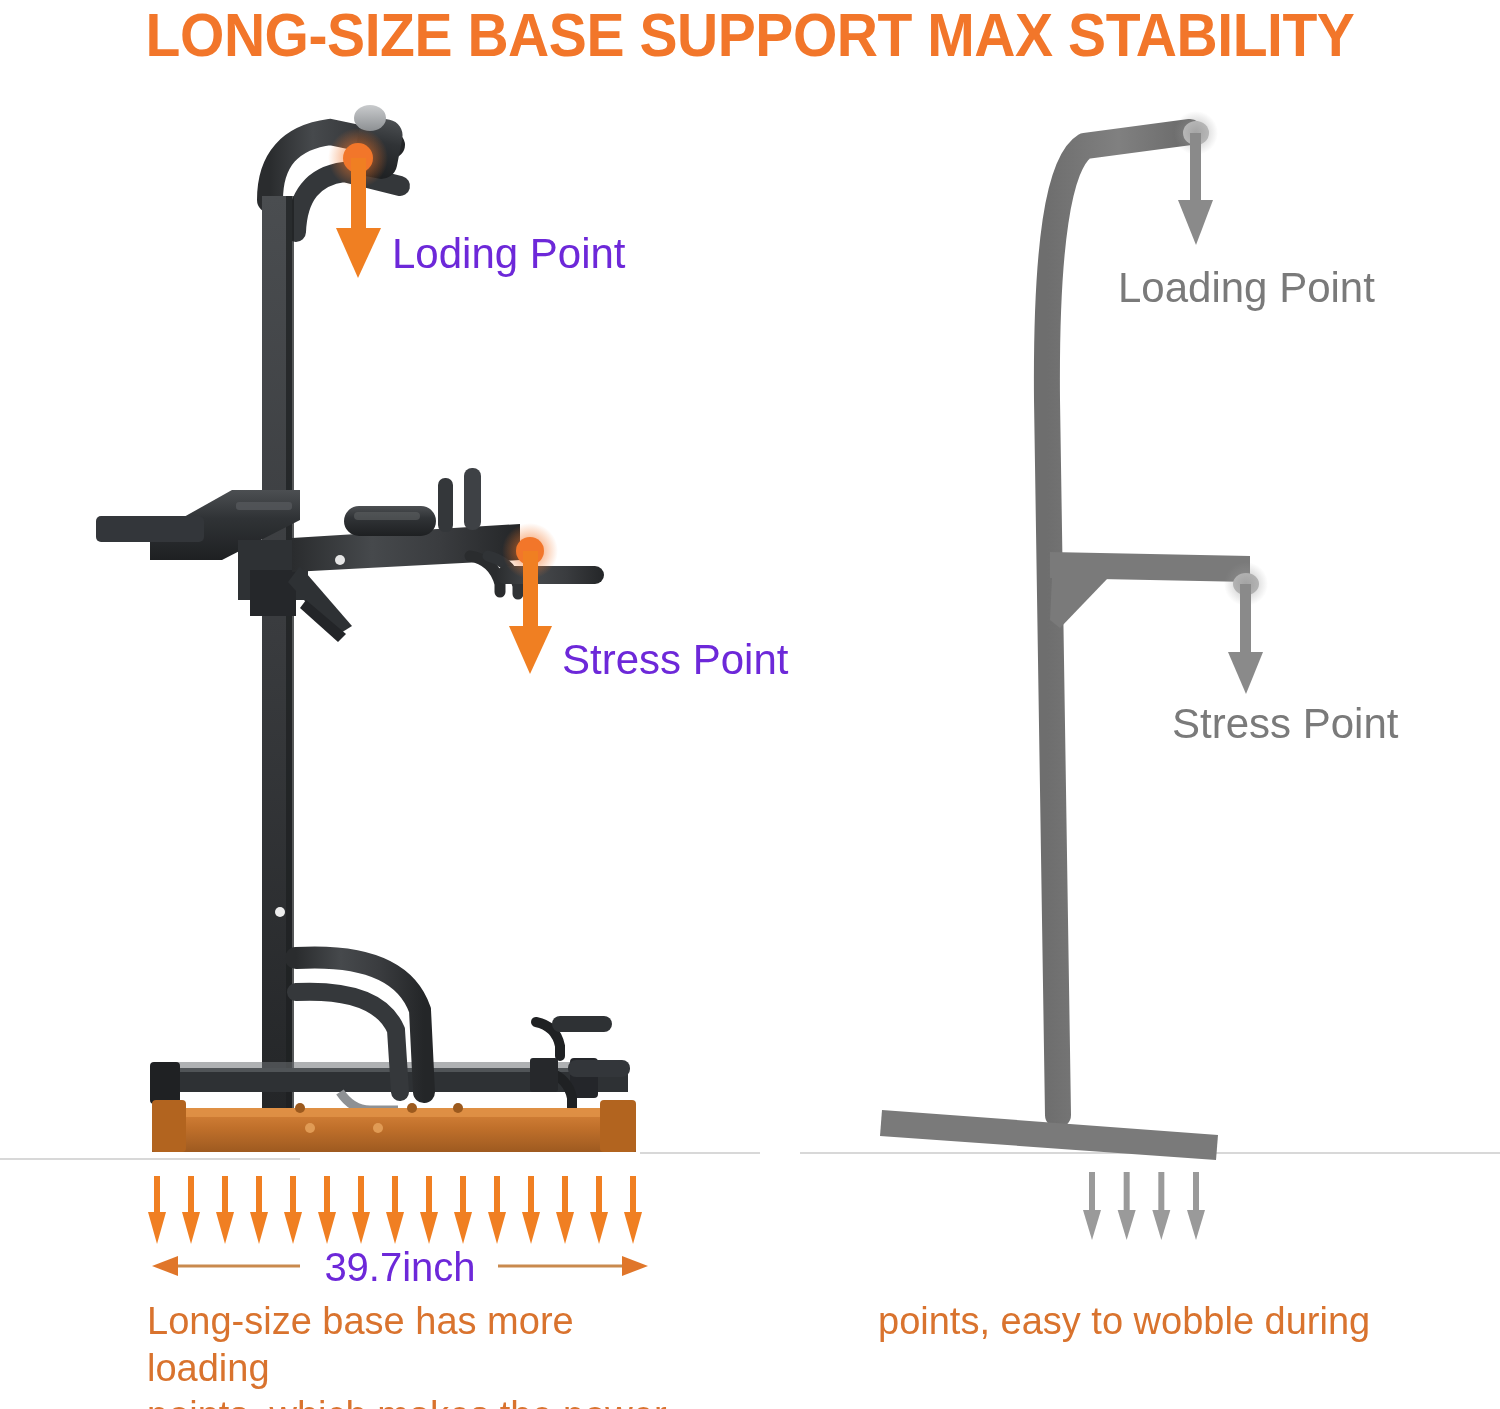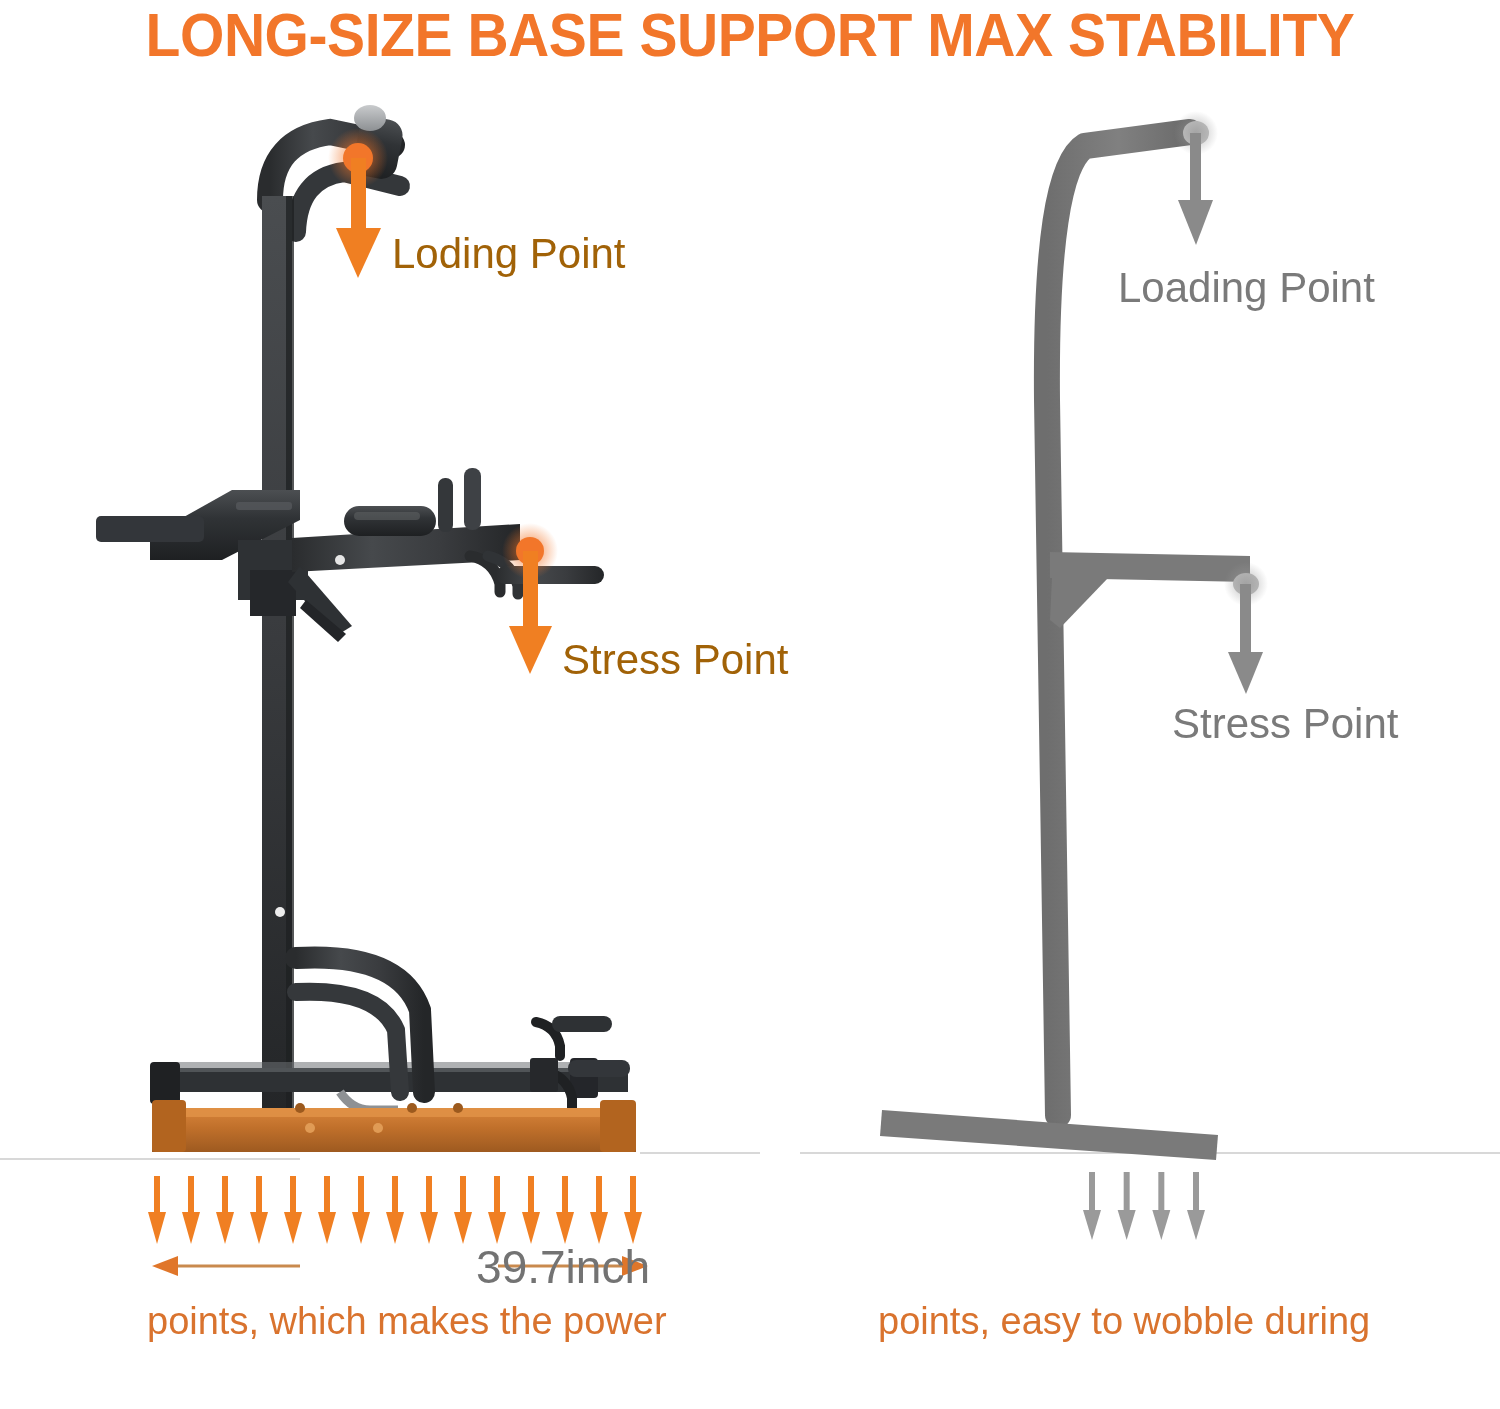--- a/index.html
+++ b/index.html
@@ -54,21 +54,21 @@
     pointer-events: none;
   }
 
   
   .label {
     position: absolute;
     white-space: nowrap;
     font-family: "Liberation Sans", sans-serif;
   }
   .label-orange {
-    color: #a16207;
+    color: #6d28d9;
   }
   .label-gray {
     color: #7A7A7A;
     text-align: center;
   }
   #loding-point-label {
     left: 392px;
     top: 230px;
     font-size: 42px;
   }
@@ -94,24 +94,24 @@
     left: 150px;
     top: 1242px;
     width: 500px;
     height: 54px;
   }
   #dimension-value {
     position: absolute;
     left: 0;
     top: 0;
     width: 500px;
-    text-align: right;
-    font-size: 46px;
+    text-align: center;
+    font-size: 40px;
     line-height: 50px;
-    color: #737373;
+    color: #6d28d9;
   }
 
   
   .caption {
     position: absolute;
     font-size: 38px;
     line-height: 47px;
     color: #D9732E;
   }
   #caption-left {
@@ -342,20 +342,21 @@
 
   <div class="label label-gray" id="loading-point-label-right">Loading Point</div>
 
   <div class="label label-gray" id="stress-point-label-right">Stress Point</div>
 
   <div id="dimension-row">
     <div id="dimension-value">39.7inch</div>
   </div>
 
   <div class="caption" id="caption-left">
+    <span class="caption-line">Long-size base has more loading</span>
     <span class="caption-line">points, which makes the power</span>
 
   </div>
 
   <div class="caption" id="caption-right">
     <span class="caption-line">points, easy to wobble during</span>
 
   </div>
 
 </div>

